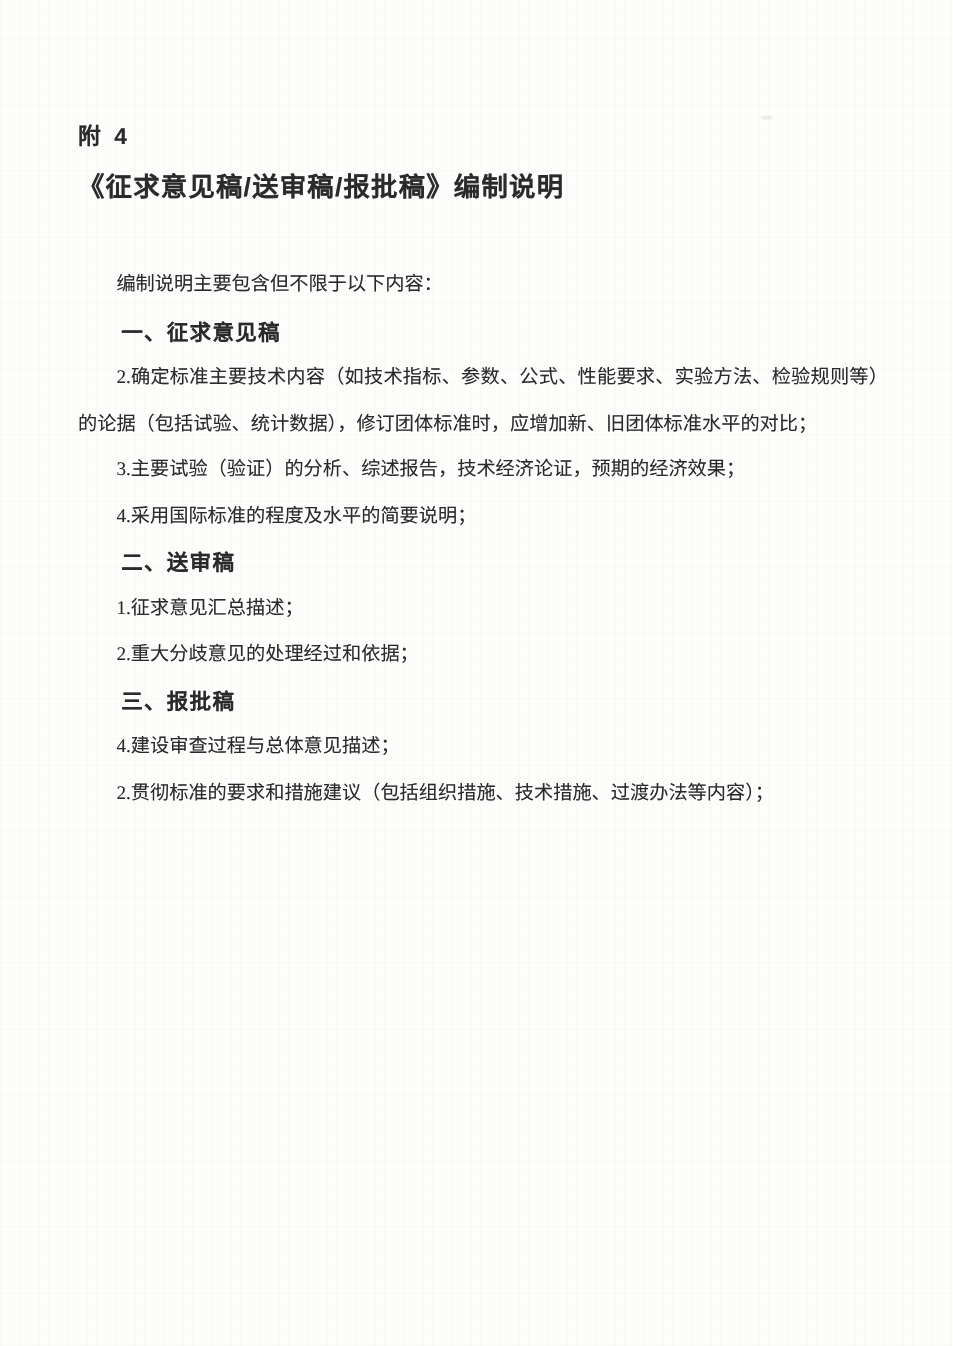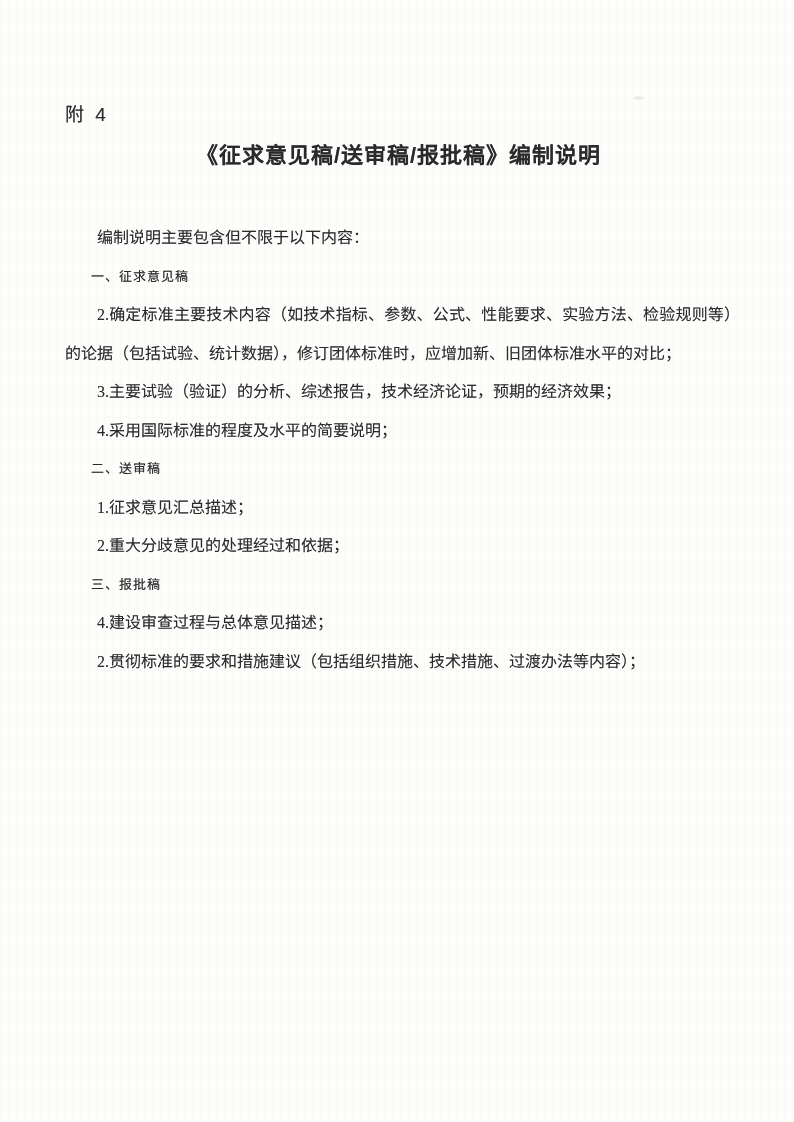--- a/index.html
+++ b/index.html
@@ -39,51 +39,51 @@
   }
   .content {
     position: absolute;
     left: 65px;
     right: 62px;
     top: 103px;
   }
   .attachment-label {
     font-family: "Liberation Sans", sans-serif;
     font-size: 19px;
-    font-weight: 400;
+    font-weight: 700;
     line-height: 24px;
     letter-spacing: 3px;
     text-shadow: 0 0 0.5px rgba(0,0,0,0.35);
   }
   .doc-title {
     margin-top: 14px;
     font-family: "Liberation Sans", sans-serif;
     font-size: 22px;
     font-weight: 700;
     line-height: 30px;
-    text-align: center;
+    text-align: left;
     letter-spacing: 1px;
     text-shadow: 0 0 0.6px rgba(0,0,0,0.45);
   }
   .body-text {
     margin-top: 48px;
     font-size: 16px;
     line-height: 38.5px;
     text-align: justify;
   }
   .body-text p {
     margin: 0;
     text-indent: 2em;
     text-shadow: 0 0 0.4px rgba(0,0,0,0.25);
   }
   .section-heading {
     margin: 0;
     font-family: "Liberation Sans", sans-serif;
-    font-size: 13px;
-    font-weight: 400;
+    font-size: 18px;
+    font-weight: 700;
     line-height: 38.5px;
     text-indent: 2em;
     letter-spacing: 1px;
     text-shadow: 0 0 0.5px rgba(0,0,0,0.4);
   }
 </style>
 </head>
 <body>
 
 <div class="page">

